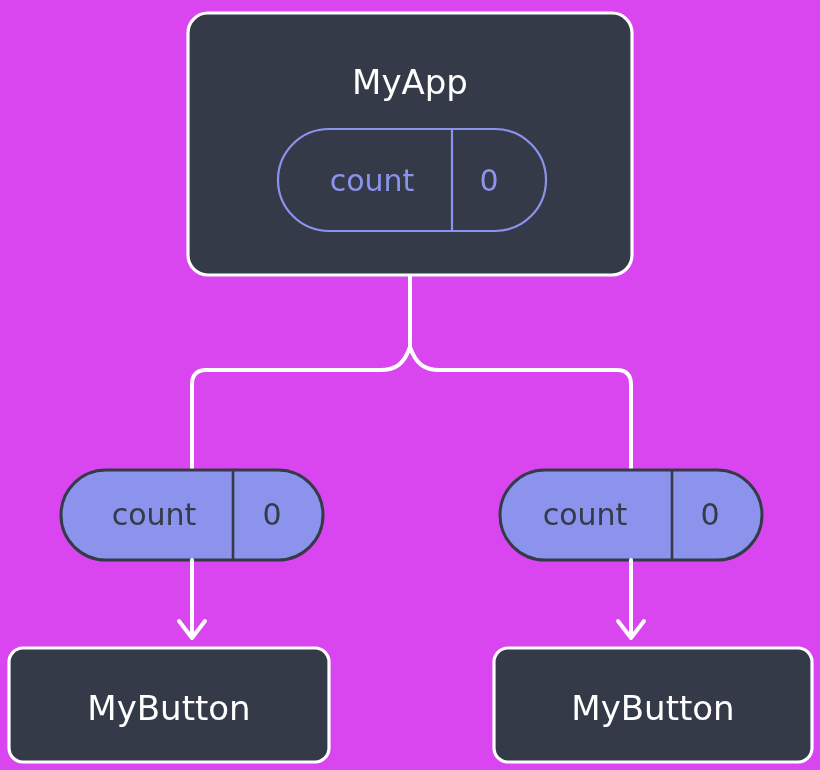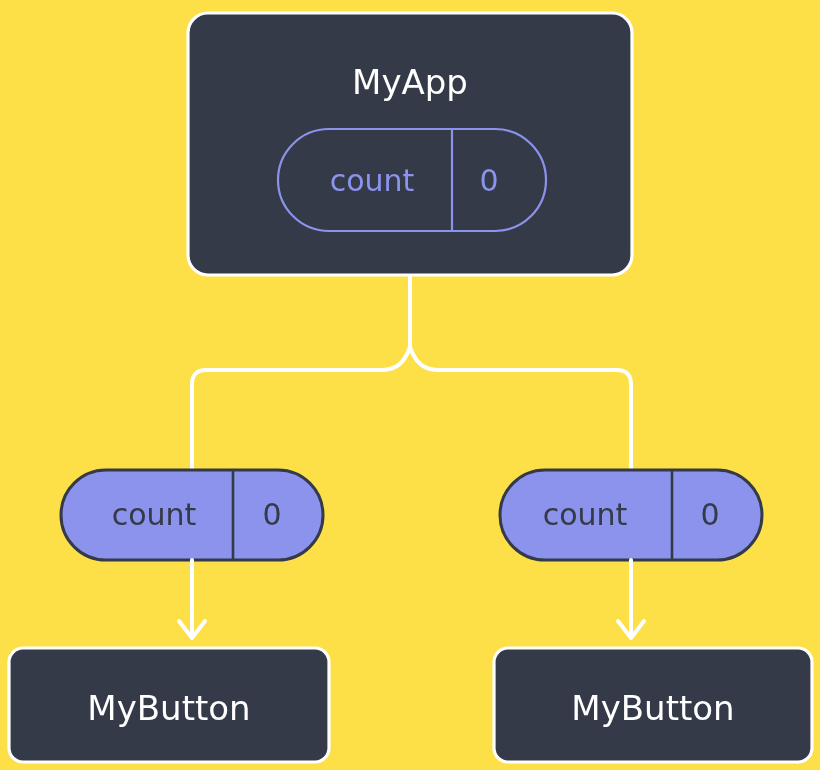--- a/index.html
+++ b/index.html
@@ -10,21 +10,21 @@
   body {
     width: 820px;
     height: 770px;
     overflow: hidden;
     font-family: "DejaVu Sans", sans-serif;
   }
   #diagram-root {
     position: relative;
     width: 820px;
     height: 770px;
-    background: #fde047;
+    background: #d946ef;
   }
   svg.diagram {
     display: block;
     width: 820px;
     height: 770px;
   }
   .node-box-fill   { fill: #343a48; }
   .node-box-stroke { stroke: #ffffff; stroke-width: 3.2; fill: none; }
   .pill-filled     { fill: #8b93ec; stroke: #343a48; stroke-width: 3; }
   .pill-divider-dark { stroke: #343a48; stroke-width: 2.6; }

